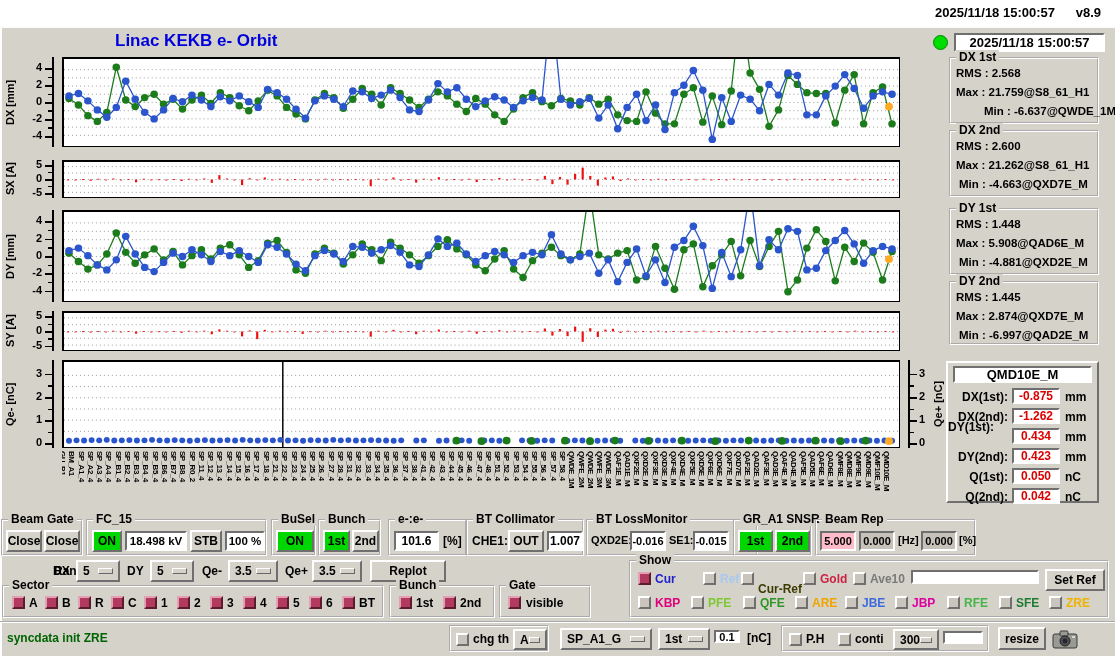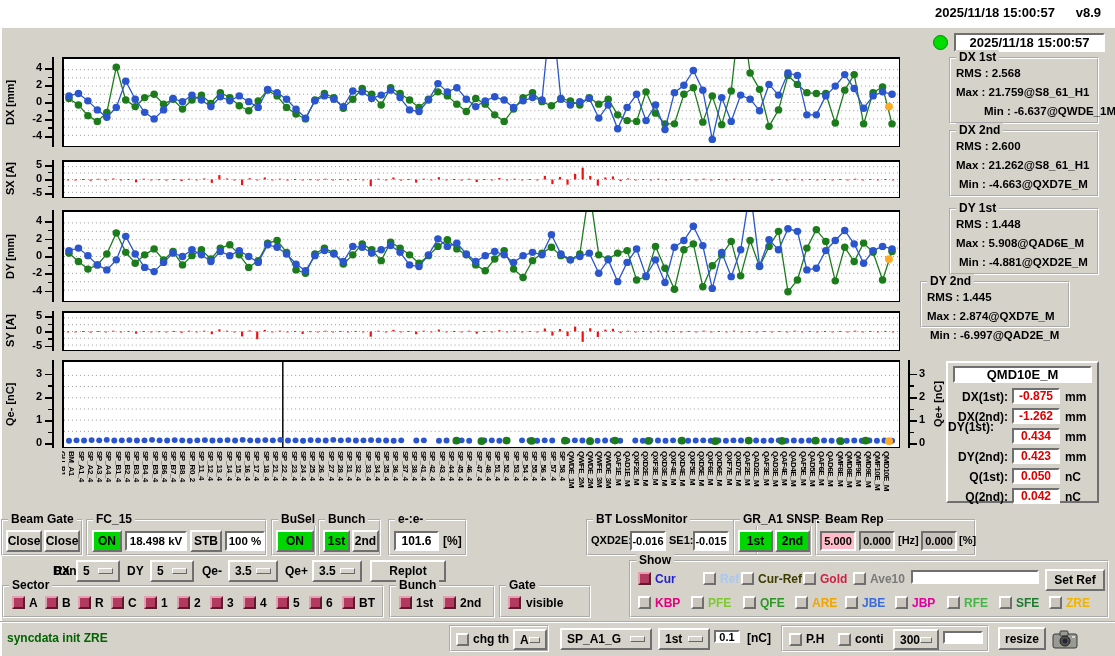--- a/index.html
+++ b/index.html
@@ -41,20 +41,21 @@
 
 <div id="app">
 
   <div class="t" style="left:0;top:0;width:1115px;height:26px;background:#fff;">
     <span class="t" style="right:60px;top:5px;font-size:13px;">2025/11/18 15:00:57</span>
     <span class="t" style="right:14px;top:5px;font-size:13px;">v8.9</span>
   </div>
 
   <div id="panel"></div>
 
+  <div class="t" style="left:115px;top:31px;font-size:17px;color:#0000dd;">Linac KEKB e- Orbit</div>
 
   <div class="lamp t" style="left:933px;top:35px;"></div>
   <div class="t sunken vbox" style="left:954px;top:33px;width:151px;height:19px;font-size:13px;">
     <span>2025/11/18 15:00:57</span>
   </div>
 
   <div id="plots">
       <div class="plot-frame" style="left: 62px; top: 57px; width: 838px; height: 90px;">
         <svg viewBox="0 0 838 90" preserveAspectRatio="none">
           <line x1="0" y1="11.037735849056592" x2="838" y2="11.037735849056592" stroke="#999" stroke-width="1" stroke-dasharray="1 3"></line>
@@ -1013,21 +1014,21 @@
         <span class="statline" style="left: 5px; top: 8px;">RMS : 2.600</span>
         <span class="statline" style="left: 5px; top: 27px;">Max : 21.262@S8_61_H1</span>
         <span class="statline" style="left: 8px; top: 46px;">Min : -4.663@QXD7E_M</span>
       </div>
       <div class="group" style="left: 949px; top: 208px; width: 150px; height: 67px;">
         <span class="glabel">DY 1st</span>
         <span class="statline" style="left: 5px; top: 8px;">RMS : 1.448</span>
         <span class="statline" style="left: 5px; top: 27px;">Max : 5.908@QAD6E_M</span>
         <span class="statline" style="left: 8px; top: 46px;">Min : -4.881@QXD2E_M</span>
       </div>
-      <div class="group" style="left: 920px; top: 281px; width: 150px; height: 47px;">
+      <div class="group" style="left: 949px; top: 281px; width: 150px; height: 64px;">
         <span class="glabel">DY 2nd</span>
         <span class="statline" style="left: 5px; top: 8px;">RMS : 1.445</span>
         <span class="statline" style="left: 5px; top: 27px;">Max : 2.874@QXD7E_M</span>
         <span class="statline" style="left: 8px; top: 46px;">Min : -6.997@QAD2E_M</span>
       </div>
     </div>
   <div id="monitor" class="t raised" style="left:946px;top:361px;width:153px;height:142px;">
       <div class="sunken vbox t" style="left: 5px; top: 3px; width: 139px; height: 17px; font-size: 13px;">
         <span>QMD10E_M</span>
       </div>
@@ -1107,20 +1108,30 @@
   </div>
 
   <div class="group" style="left:388px;top:519px;width:79px;height:37px;">
     <span class="glabel">e-:e-</span>
     <div class="t sunken vbox" style="left:4px;top:10px;width:45px;height:20px;">
         <span>101.6</span>
       </div>
     <span class="t" style="left:53px;top:13px;">[%]</span>
   </div>
 
+  <div class="group" style="left:466px;top:519px;width:118px;height:37px;">
+    <span class="glabel">BT Collimator</span>
+    <span class="t" style="left:4px;top:13px;">CHE1:</span>
+    <div class="t raised btn" style="left:40px;top:9px;width:36px;height:22px;">
+        <span>OUT</span>
+      </div>
+    <div class="t sunken vbox" style="left:79px;top:10px;width:36px;height:20px;">
+        <span>1.007</span>
+      </div>
+  </div>
 
   <div class="group" style="left:586px;top:519px;width:172px;height:37px;">
     <span class="glabel">BT LossMonitor</span>
     <span class="t" style="left:3px;top:13px;font-size:11px;">QXD2E:</span>
     <div class="t sunken vbox" style="left:42px;top:10px;width:36px;height:20px;font-size:11px;">
         <span>-0.016</span>
       </div>
     <span class="t" style="left:81px;top:13px;font-size:11px;">SE1:</span>
     <div class="t sunken vbox" style="left:105px;top:10px;width:36px;height:20px;font-size:11px;">
         <span>-0.015</span>
@@ -1220,21 +1231,21 @@
   </div>
 
   <div class="group" style="left:629px;top:560px;width:480px;height:58px;">
     <span class="glabel">Show</span>
     <div id="show-row1">
         <span class="check t on" style="left: 7px; top: 10px;"></span>
         <span class="t" style="left: 24px; top: 10px; color: rgb(34, 34, 204);">Cur</span>
         <span class="check t" style="left: 72px; top: 10px;"></span>
         <span class="t" style="left: 89px; top: 10px; color: rgb(168, 200, 240);">Ref</span>
         <span class="check t" style="left: 110px; top: 10px;"></span>
-        <span class="t" style="left: 127px; top: 10px; color: rgb(60, 60, 0);">Cur-Ref</span>
+        <span class="t" style="left: 127px; top: 20px; color: rgb(60, 60, 0);">Cur-Ref</span>
         <span class="check t" style="left: 172px; top: 10px;"></span>
         <span class="t" style="left: 189px; top: 10px; color: rgb(204, 34, 68); text-align: center;">Gold</span>
         <span class="check t" style="left: 222px; top: 10px;"></span>
         <span class="t" style="left: 239px; top: 10px; color: rgb(122, 122, 122);">Ave10</span>
       </div>
     <input class="t sunken" type="text" style="left: 280px; top: 8px; width: 128px; height: 14px; font-size: 11px;">
     <div class="t raised btn" style="left:414px;top:7px;width:60px;height:22px;">
       <span>Set Ref</span>
     </div>
     <div id="show-row2">

